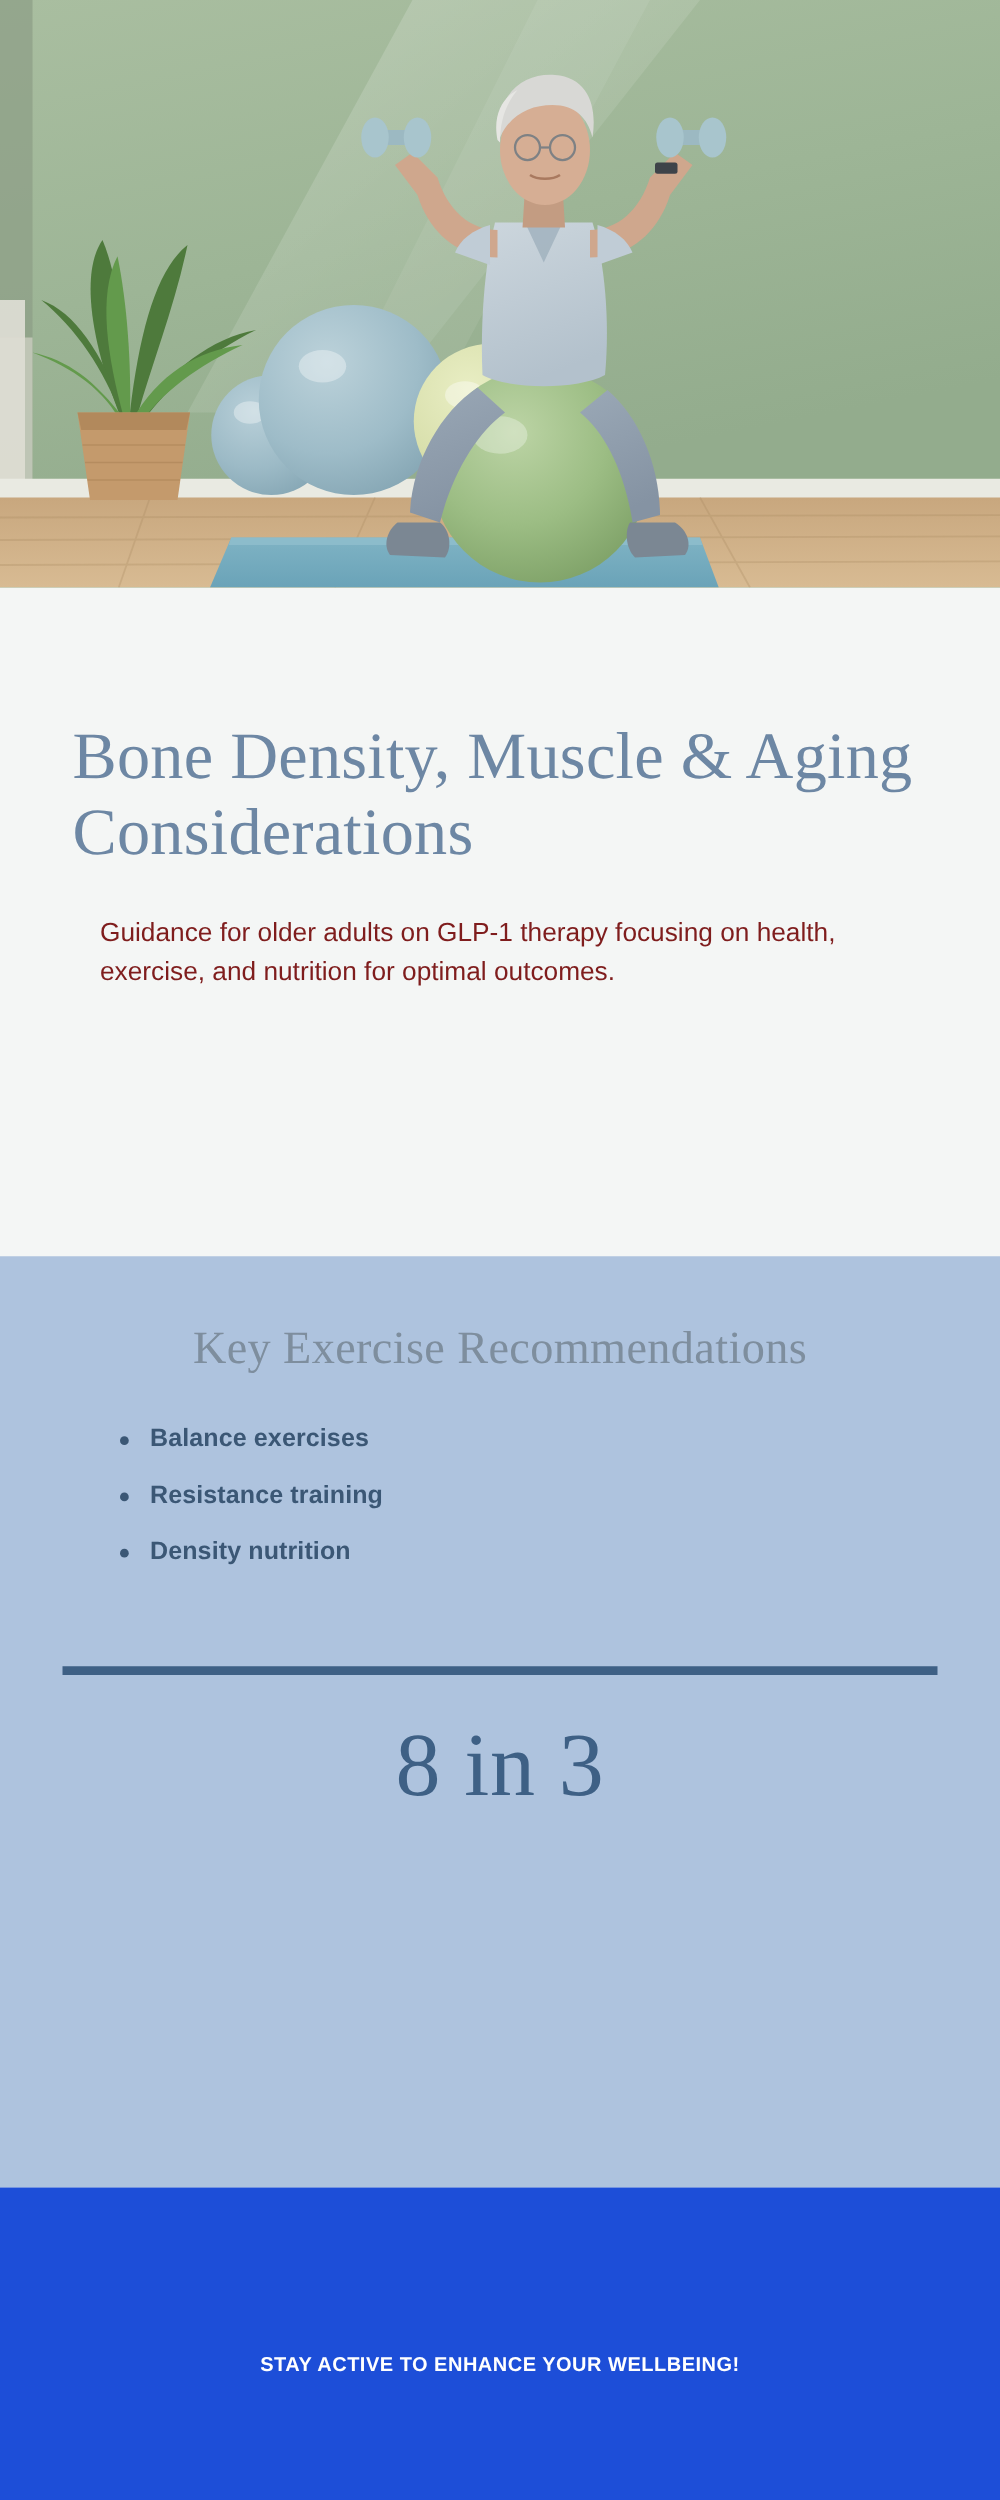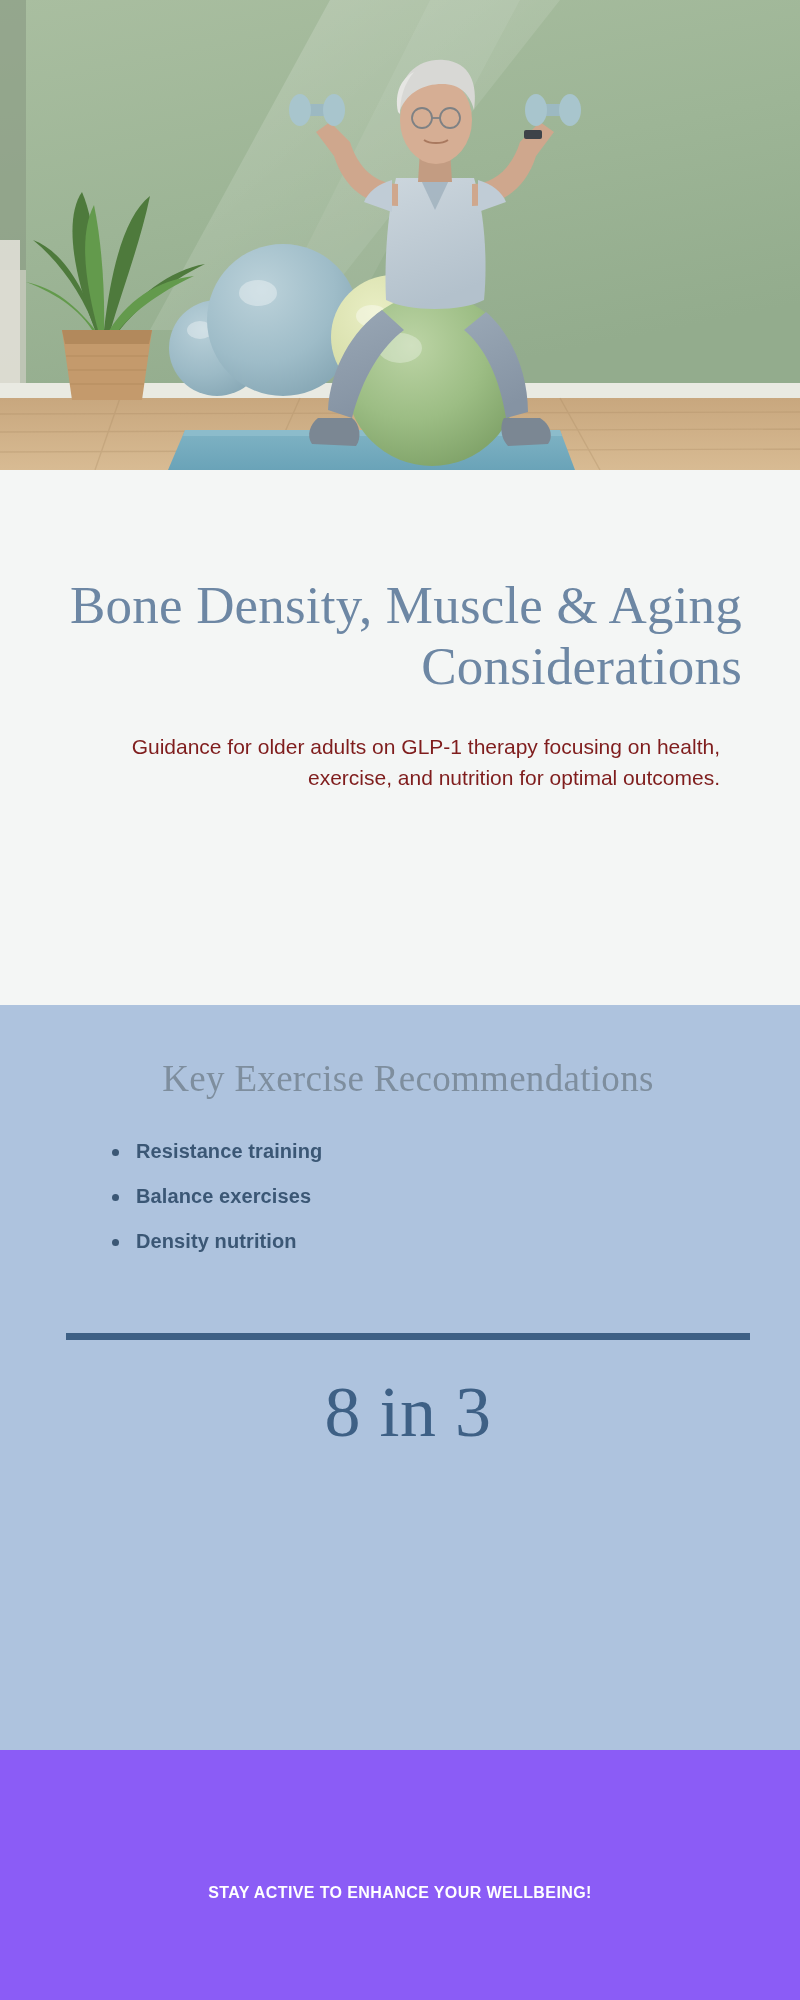--- a/index.html
+++ b/index.html
@@ -28,21 +28,21 @@
     background: #9cb394;
   }
   .hero-illustration { position: absolute; inset: 0; }
 
   
   .title-section {
     width: 800px;
     height: 535px;
     background: #f4f6f5;
     padding: 105px 58px 0 58px;
-    text-align: right;
+    text-align: left;
   }
   .page-title {
     font-family: "Liberation Serif", serif;
     font-size: 53px;
     line-height: 1.16;
     font-weight: 400;
     color: #6d87a4;
     letter-spacing: 0.2px;
   }
   .page-subtitle {
@@ -52,21 +52,21 @@
     line-height: 1.5;
     color: #7f1d1d;
     padding: 0 22px;
   }
 
   
   .content-section {
     width: 800px;
     height: 745px;
     background: #aec3de;
-    padding: 52px 50px 0 66px;
+    padding: 52px 50px 0 50px;
   }
   .section-heading {
     font-family: "Liberation Serif", serif;
     font-size: 37px;
     font-weight: 400;
     color: #7e8e9e;
     text-align: center;
     letter-spacing: 0.3px;
   }
   .recommendation-list {
@@ -121,21 +121,21 @@
     font-size: 17px;
     line-height: 1.45;
     color: #3b5b7c;
     padding: 0 8px;
   }
 
   
   .footer-banner {
     width: 800px;
     height: 250px;
-    background: #8b5cf6;
+    background: #1d4ed8;
     display: flex;
     align-items: center;
     justify-content: center;
   }
   .footer-text {
     color: #ffffff;
     font-size: 16px;
     font-weight: bold;
     letter-spacing: 0.4px;
     text-align: center;
@@ -308,22 +308,22 @@
 
   <div class="title-section">
     <h1 class="page-title">Bone Density, Muscle &amp; Aging Considerations</h1>
     <p class="page-subtitle">Guidance for older adults on GLP-1 therapy focusing on health, exercise, and nutrition for optimal outcomes.</p>
   </div>
 
   <div class="content-section">
     <h2 class="section-heading">Key Exercise Recommendations</h2>
 
     <ul class="recommendation-list">
+      <li class="recommendation-item">Balance exercises</li>
       <li class="recommendation-item">Resistance training</li>
-      <li class="recommendation-item">Balance exercises</li>
       <li class="recommendation-item">Density nutrition</li>
     </ul>
 
     <div class="stats-row">
       <div class="stat-block">
         <div class="stat-rule"></div>
         <div class="stat-value">8 in 3</div>
       </div>
     </div>
   </div>

